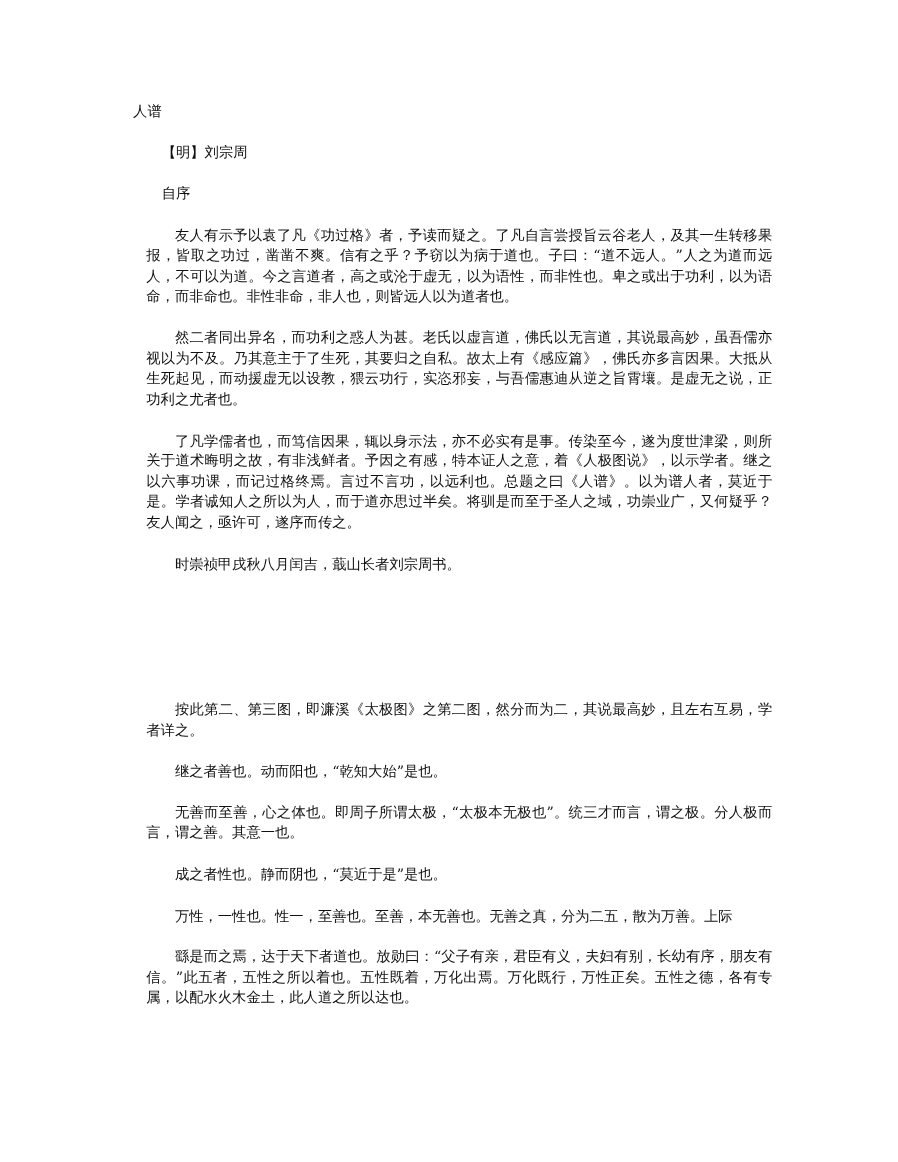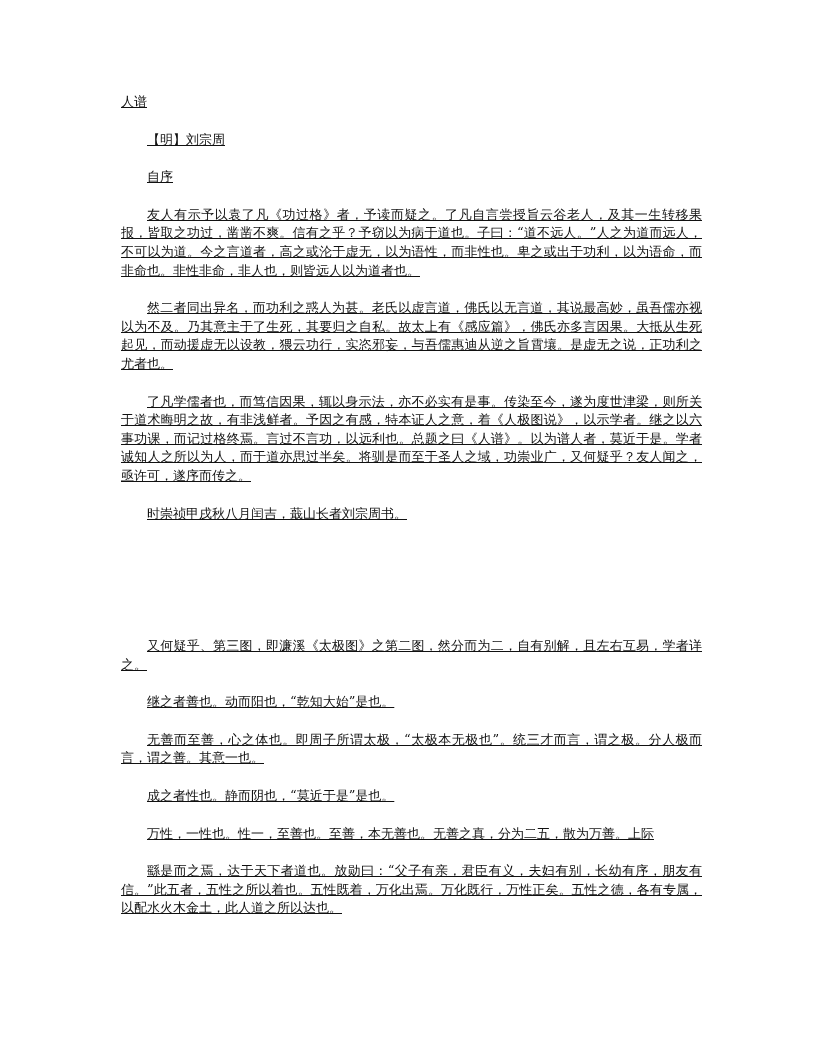--- a/index.html
+++ b/index.html
@@ -5,23 +5,22 @@
   html, body { margin: 0; padding: 0; background: #ffffff; }
   body {
     width: 816px; height: 1056px; overflow: hidden; position: relative;
     font-family: "DejaVu Serif", "Liberation Serif", serif;
     color: #111111;
   }
   .page {
     position: absolute; left: 121px; top: 93px; width: 581px;
     font-size: 13px; line-height: 18.6px;
     text-align: justify;
-    text-decoration: underline;
   }
-  .p { margin: 0 0 19px 0; text-indent: 26px; }
+  .p { margin: 0 0 19px 12px; text-indent: 26px; }
   .title { margin: 0 0 19px 0; text-indent: 0; }
   .indent-head { margin: 0 0 19px 0; text-indent: 26px; }
   .gap-large { height: 38px; }
   .gap-figure { height: 57px; }
 </style>
 </head>
 <body>
 
 <div class="page">
   <p class="title">人谱</p>
@@ -31,21 +30,21 @@
   <p class="p">友人有示予以袁了凡《功过格》者，予读而疑之。了凡自言尝授旨云谷老人，及其一生转移果报，皆取之功过，凿凿不爽。信有之乎？予窃以为病于道也。子曰：“道不远人。”人之为道而远人，不可以为道。今之言道者，高之或沦于虚无，以为语性，而非性也。卑之或出于功利，以为语命，而非命也。非性非命，非人也，则皆远人以为道者也。</p>
   <p class="p">然二者同出异名，而功利之惑人为甚。老氏以虚言道，佛氏以无言道，其说最高妙，虽吾儒亦视以为不及。乃其意主于了生死，其要归之自私。故太上有《感应篇》，佛氏亦多言因果。大抵从生死起见，而动援虚无以设教，猥云功行，实恣邪妄，与吾儒惠迪从逆之旨霄壤。是虚无之说，正功利之尤者也。</p>
   <p class="p">了凡学儒者也，而笃信因果，辄以身示法，亦不必实有是事。传染至今，遂为度世津梁，则所关于道术晦明之故，有非浅鲜者。予因之有感，特本证人之意，着《人极图说》，以示学者。继之以六事功课，而记过格终焉。言过不言功，以远利也。总题之曰《人谱》。以为谱人者，莫近于是。学者诚知人之所以为人，而于道亦思过半矣。将驯是而至于圣人之域，功崇业广，又何疑乎？友人闻之，亟许可，遂序而传之。</p>
   <p class="p">时崇祯甲戌秋八月闰吉，蕺山长者刘宗周书。</p>
 
   <div class="gap-large"></div>
 
 
   <div class="gap-figure"></div>
 
-  <p class="p">又何疑乎、第三图，即濂溪《太极图》之第二图，然分而为二，自有别解，且左右互易，学者详之。</p>
+  <p class="p">按此第二、第三图，即濂溪《太极图》之第二图，然分而为二，其说最高妙，且左右互易，学者详之。</p>
 
 
   <p class="p">继之者善也。动而阳也，“乾知大始”是也。</p>
   <p class="p">无善而至善，心之体也。即周子所谓太极，“太极本无极也”。统三才而言，谓之极。分人极而言，谓之善。其意一也。</p>
   <p class="p">成之者性也。静而阴也，“莫近于是”是也。</p>
   <p class="p">万性，一性也。性一，至善也。至善，本无善也。无善之真，分为二五，散为万善。上际</p>
   <p class="p">繇是而之焉，达于天下者道也。放勋曰：“父子有亲，君臣有义，夫妇有别，长幼有序，朋友有信。”此五者，五性之所以着也。五性既着，万化出焉。万化既行，万性正矣。五性之德，各有专属，以配水火木金土，此人道之所以达也。</p>
 </div>
 
 </body></html>

